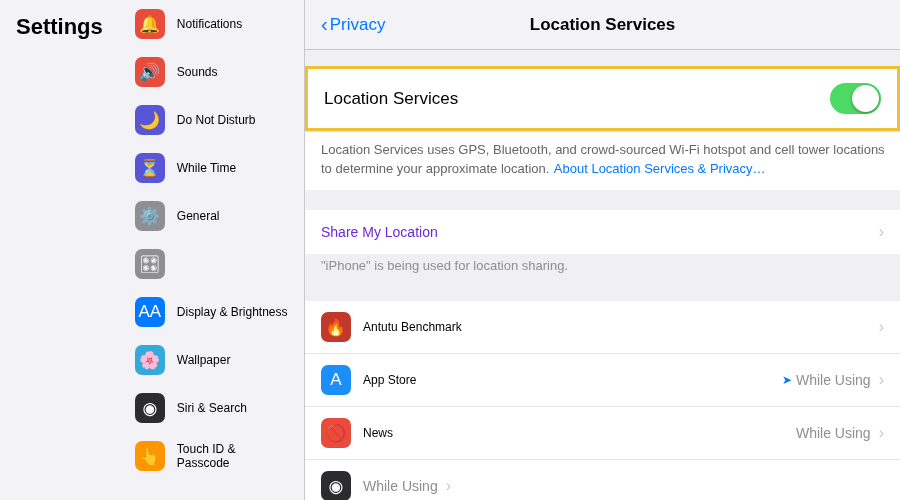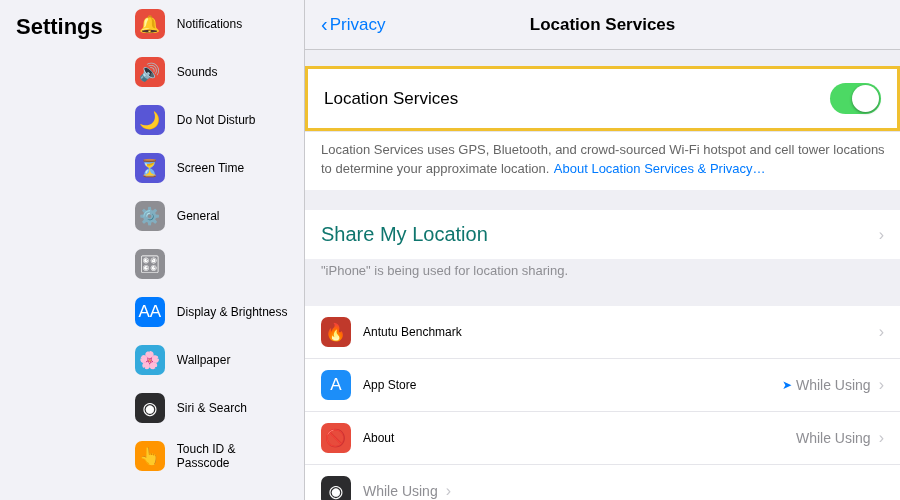--- a/index.html
+++ b/index.html
@@ -200,22 +200,22 @@
     
     .share-row {
       display: flex;
       align-items: center;
       padding: 13px 16px;
       background: #fff;
       margin-top: 20px;
       cursor: pointer;
     }
     .share-row-label {
-      font-size: 20px;
-      color: #0f766e;
+      font-size: 14px;
+      color: #6d28d9;
       flex: 1;
     }
     .share-row-arrow {
       color: #c7c7cc;
       font-size: 16px;
     }
     .share-sublabel {
       font-size: 13px;
       color: #8e8e93;
       padding: 4px 16px 8px 16px;
@@ -235,21 +235,21 @@
       <div class="sidebar-item">
         <div class="sidebar-icon" style="background: rgb(231, 76, 60);">🔊</div>
         <span class="sidebar-label">Sounds</span>
       </div>
       <div class="sidebar-item">
         <div class="sidebar-icon" style="background: rgb(88, 86, 214);">🌙</div>
         <span class="sidebar-label">Do Not Disturb</span>
       </div>
       <div class="sidebar-item">
         <div class="sidebar-icon" style="background: rgb(88, 86, 214);">⏳</div>
-        <span class="sidebar-label">Screen Time</span>
+        <span class="sidebar-label">While Time</span>
       </div>
       <div class="sidebar-item">
         <div class="sidebar-icon" style="background: rgb(142, 142, 147);">⚙️</div>
         <span class="sidebar-label">General</span>
       </div>
       <div class="sidebar-item">
         <div class="sidebar-icon" style="background: rgb(142, 142, 147);">🎛</div>
       </div>
       <div class="sidebar-item">
         <div class="sidebar-icon" style="background: rgb(0, 122, 255);">AA</div>
@@ -317,21 +317,21 @@
           <div class="list-row-icon" style="background: rgb(28, 142, 249);">A</div>
           <span class="list-row-label">App Store</span>
           <div class="list-row-right">
             <span style="font-size: 12px; color: rgb(0, 122, 255);">➤</span>
             <span>While Using</span>
             <span class="list-row-arrow">›</span>
           </div>
         </div>
         <div class="list-row">
           <div class="list-row-icon" style="background: rgb(231, 76, 60);">🚫</div>
-          <span class="list-row-label">About</span>
+          <span class="list-row-label">News</span>
           <div class="list-row-right">
             <span>While Using</span>
             <span class="list-row-arrow">›</span>
           </div>
         </div>
         <div class="list-row">
           <div class="list-row-icon" style="background: rgb(44, 44, 46);">◉</div>
           <div class="list-row-right">
             <span>While Using</span>
             <span class="list-row-arrow">›</span>

